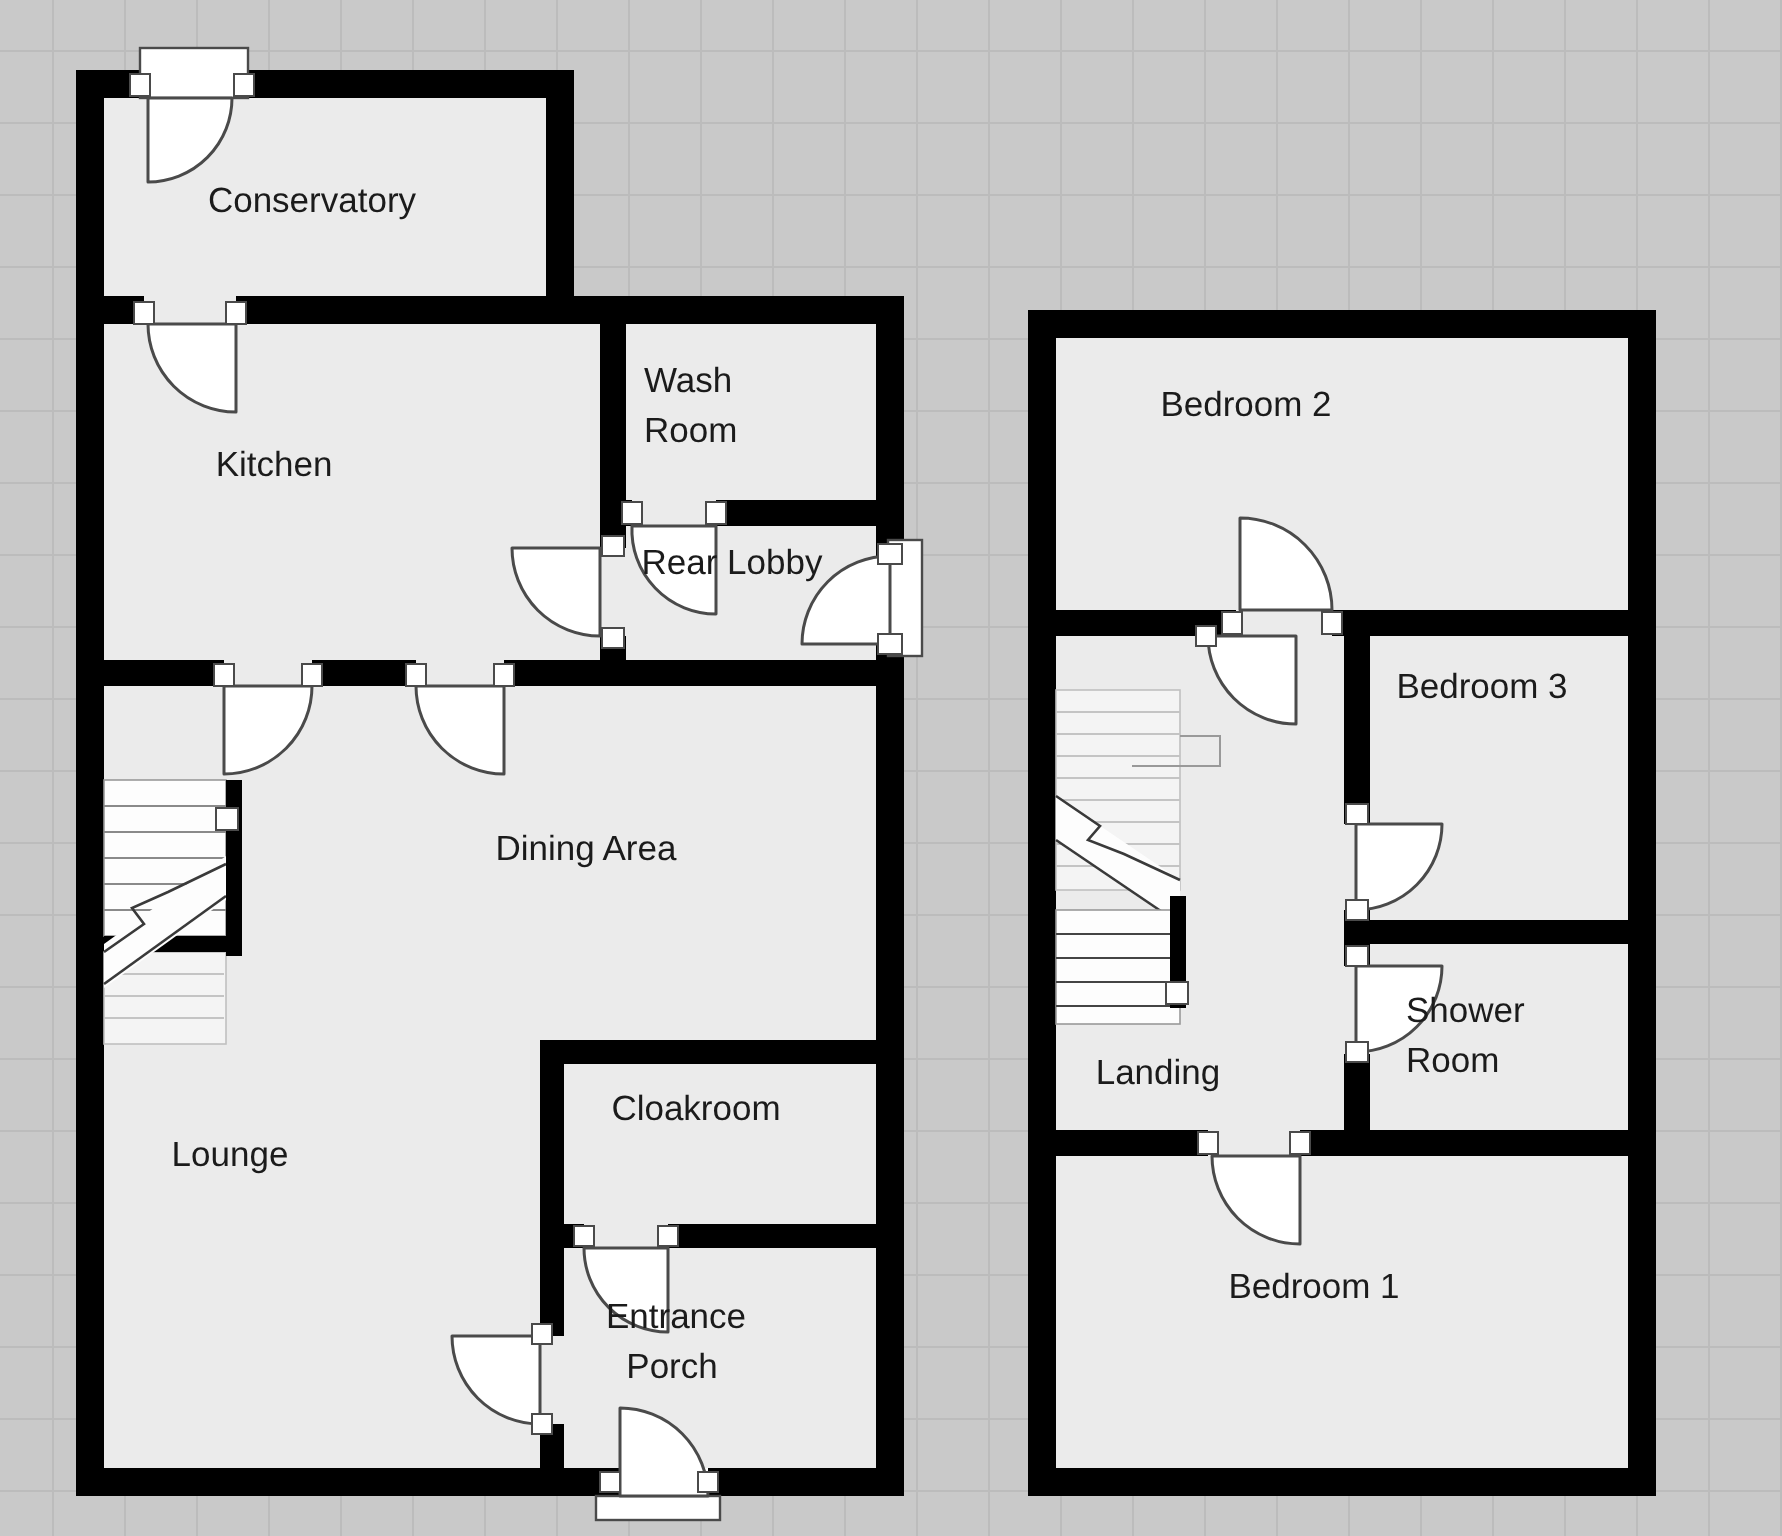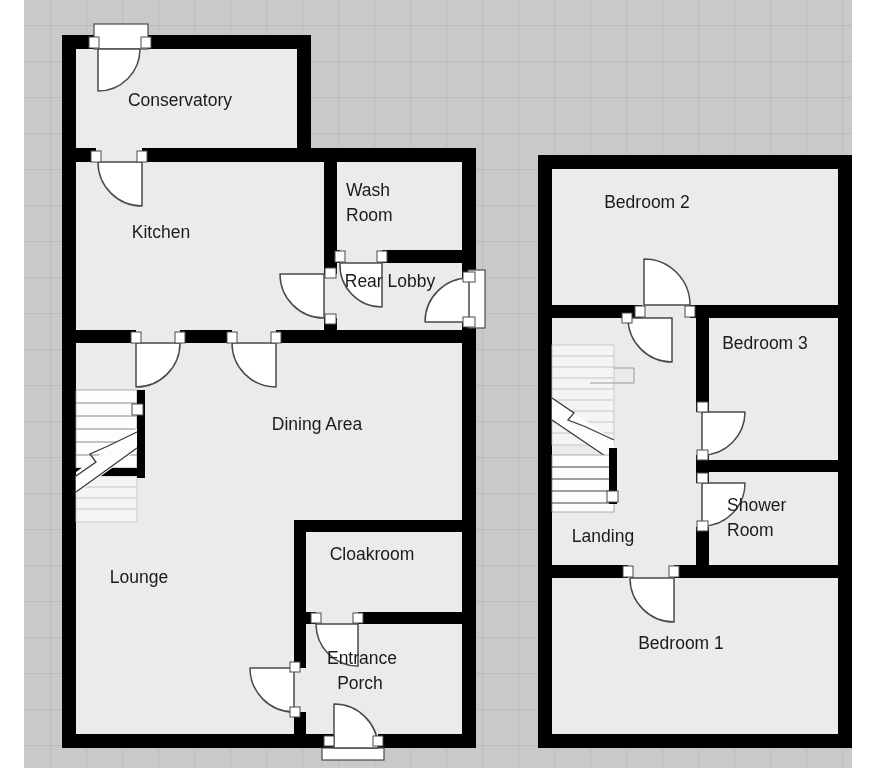--- a/index.html
+++ b/index.html
@@ -1,28 +1,27 @@
 <!DOCTYPE html>
 <html><head>
 <meta charset="utf-8">
 <style>
   html,body{margin:0;padding:0;}
   body{
     width:891px;height:768px;overflow:hidden;
     font-family:"Liberation Sans",sans-serif;
   }
   .canvas{
-    position:relative;width:828px;height:768px;
+    position:relative;width:891px;height:768px;
     background-color:var(--bg,#c9c9c9);
     background-image:
       linear-gradient(to right, var(--grid,#bcbcbc) 1px, transparent 1px),
       linear-gradient(to bottom, var(--grid,#bcbcbc) 1px, transparent 1px);
     background-size:36px 36px;
     background-position:26px 25px;
-    margin-left:24px;
   }
   svg{position:absolute;left:0;top:0;}
   .fill{fill:var(--room,#ebebeb);}
   .wall{fill:var(--wall,#000);}
   .gap{fill:var(--room,#ebebeb);}
   .gapw{fill:var(--doorfill,#fff);}
   .door{fill:var(--doorfill,#fff);stroke:var(--doorline,#4a4a4a);stroke-width:1.5;stroke-linejoin:round;}
   .leafrect{fill:var(--doorfill,#fff);stroke:var(--doorline,#4a4a4a);stroke-width:1.2;}
   .jamb{fill:var(--doorfill,#fff);stroke:var(--doorline,#4a4a4a);stroke-width:1;}
   .lbl{font-size:17.5px;fill:var(--text,#1b1b1b);}

